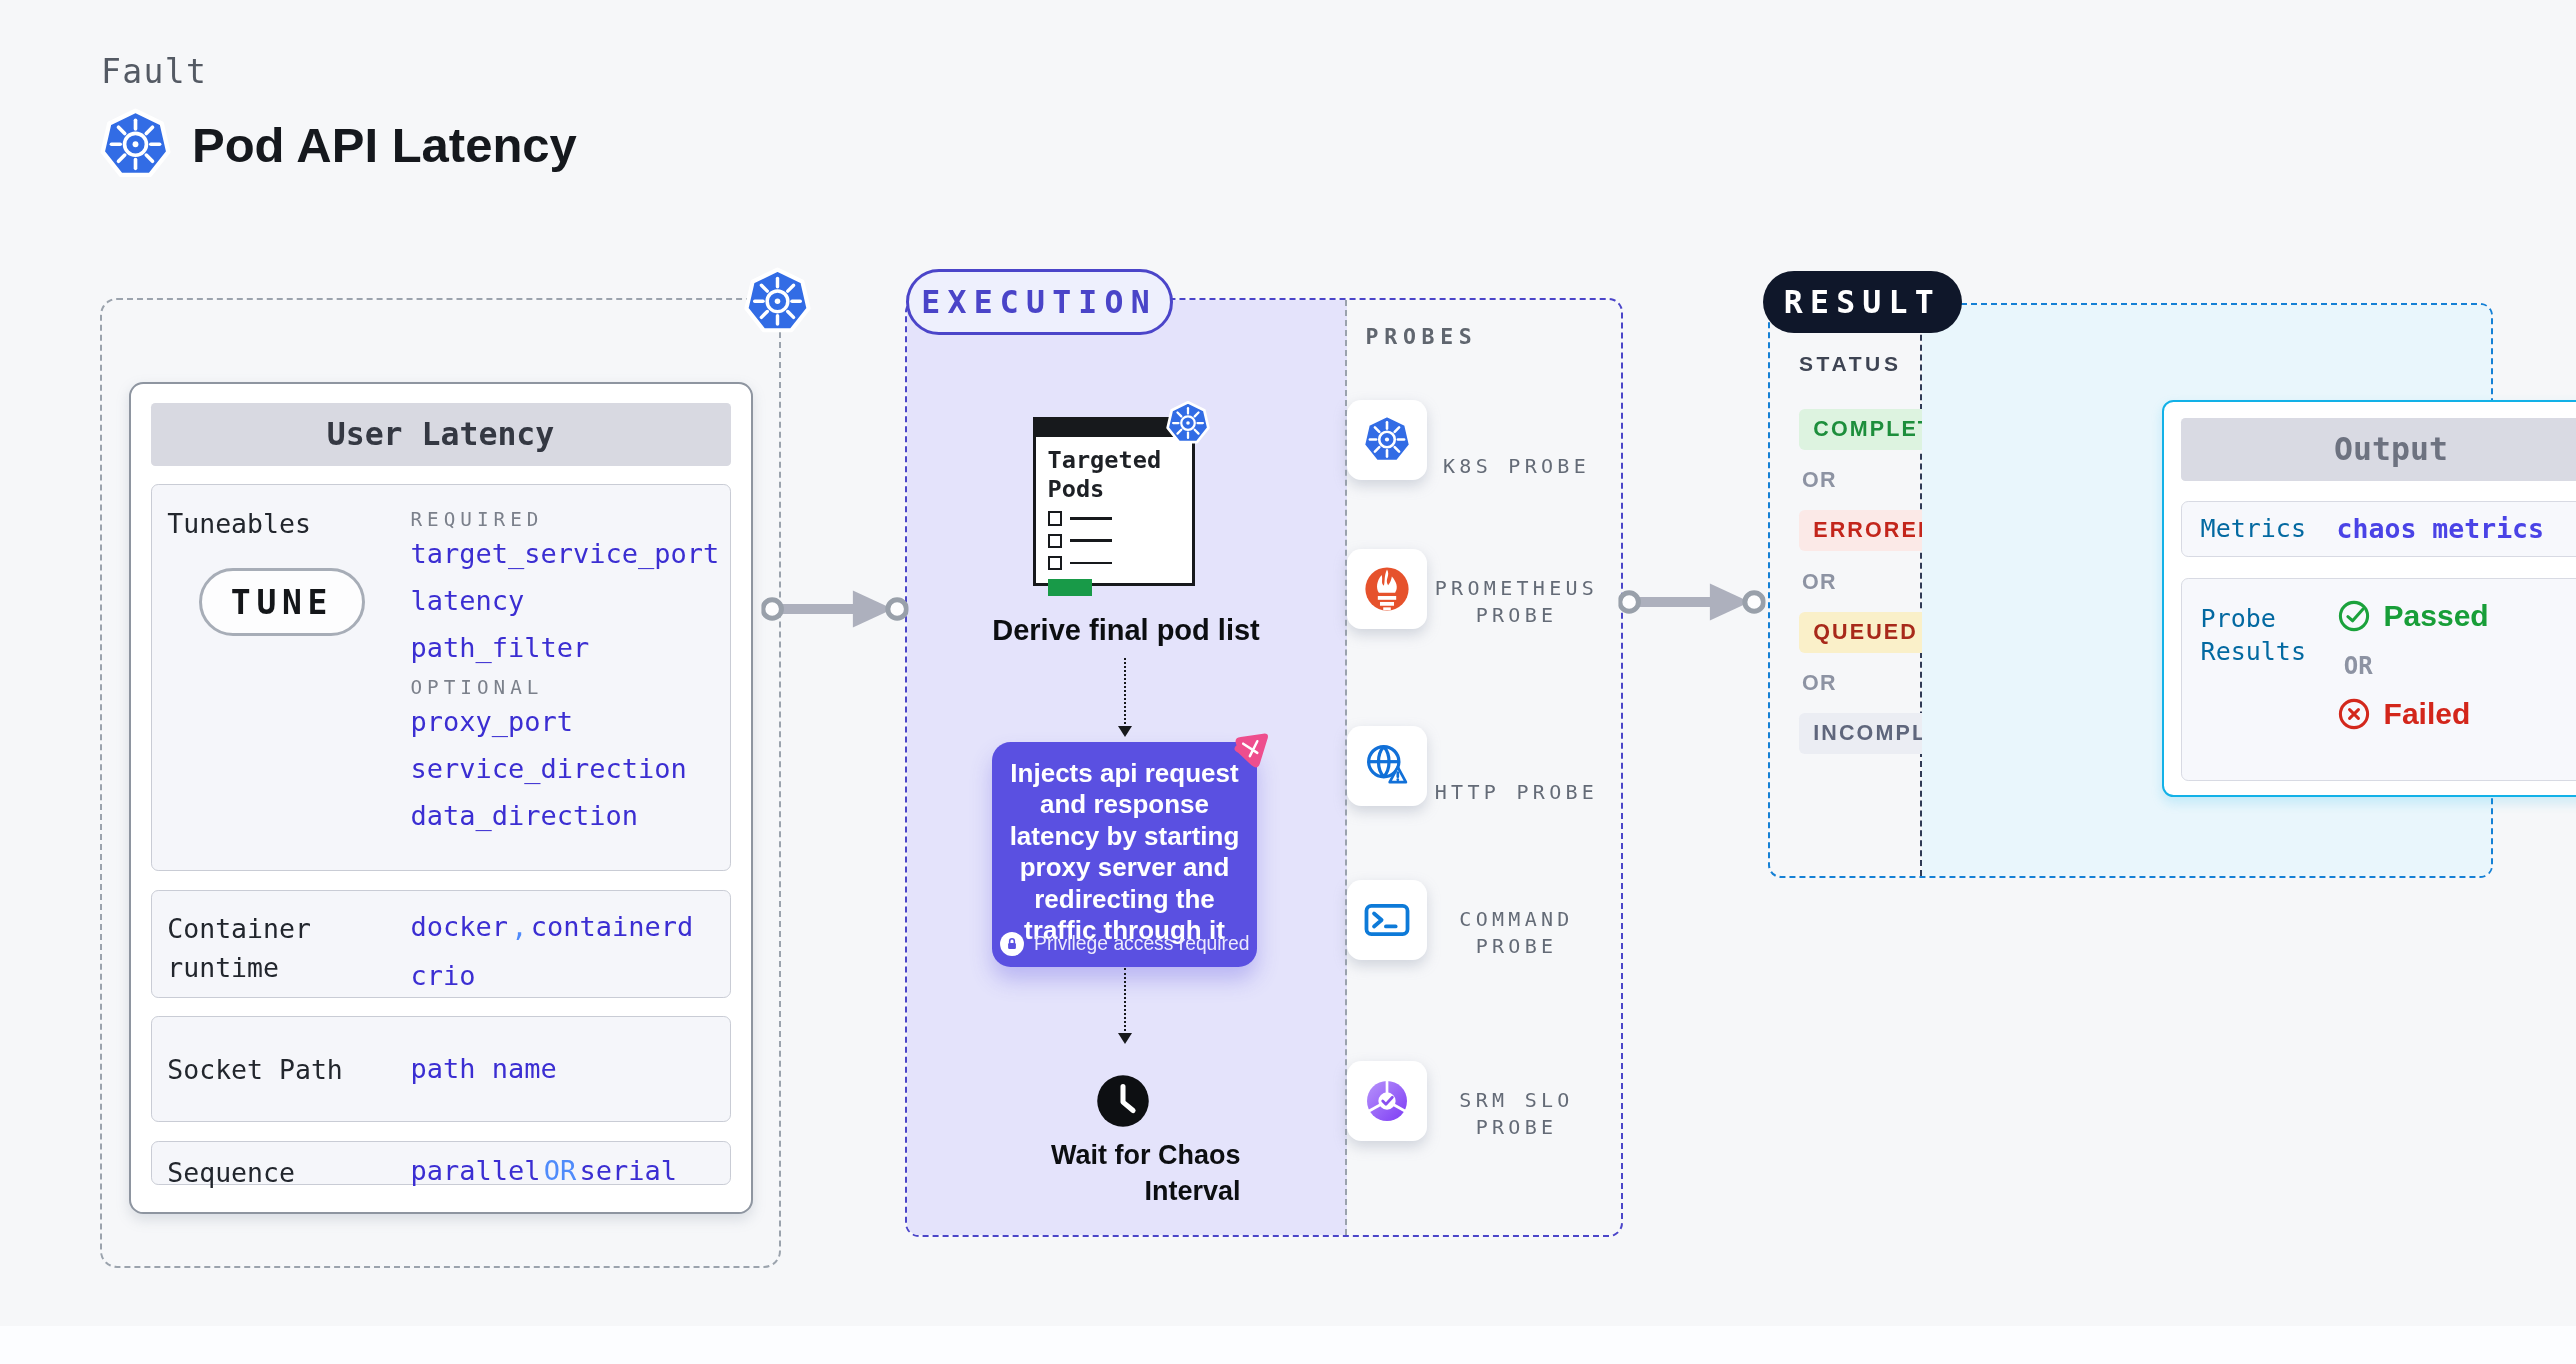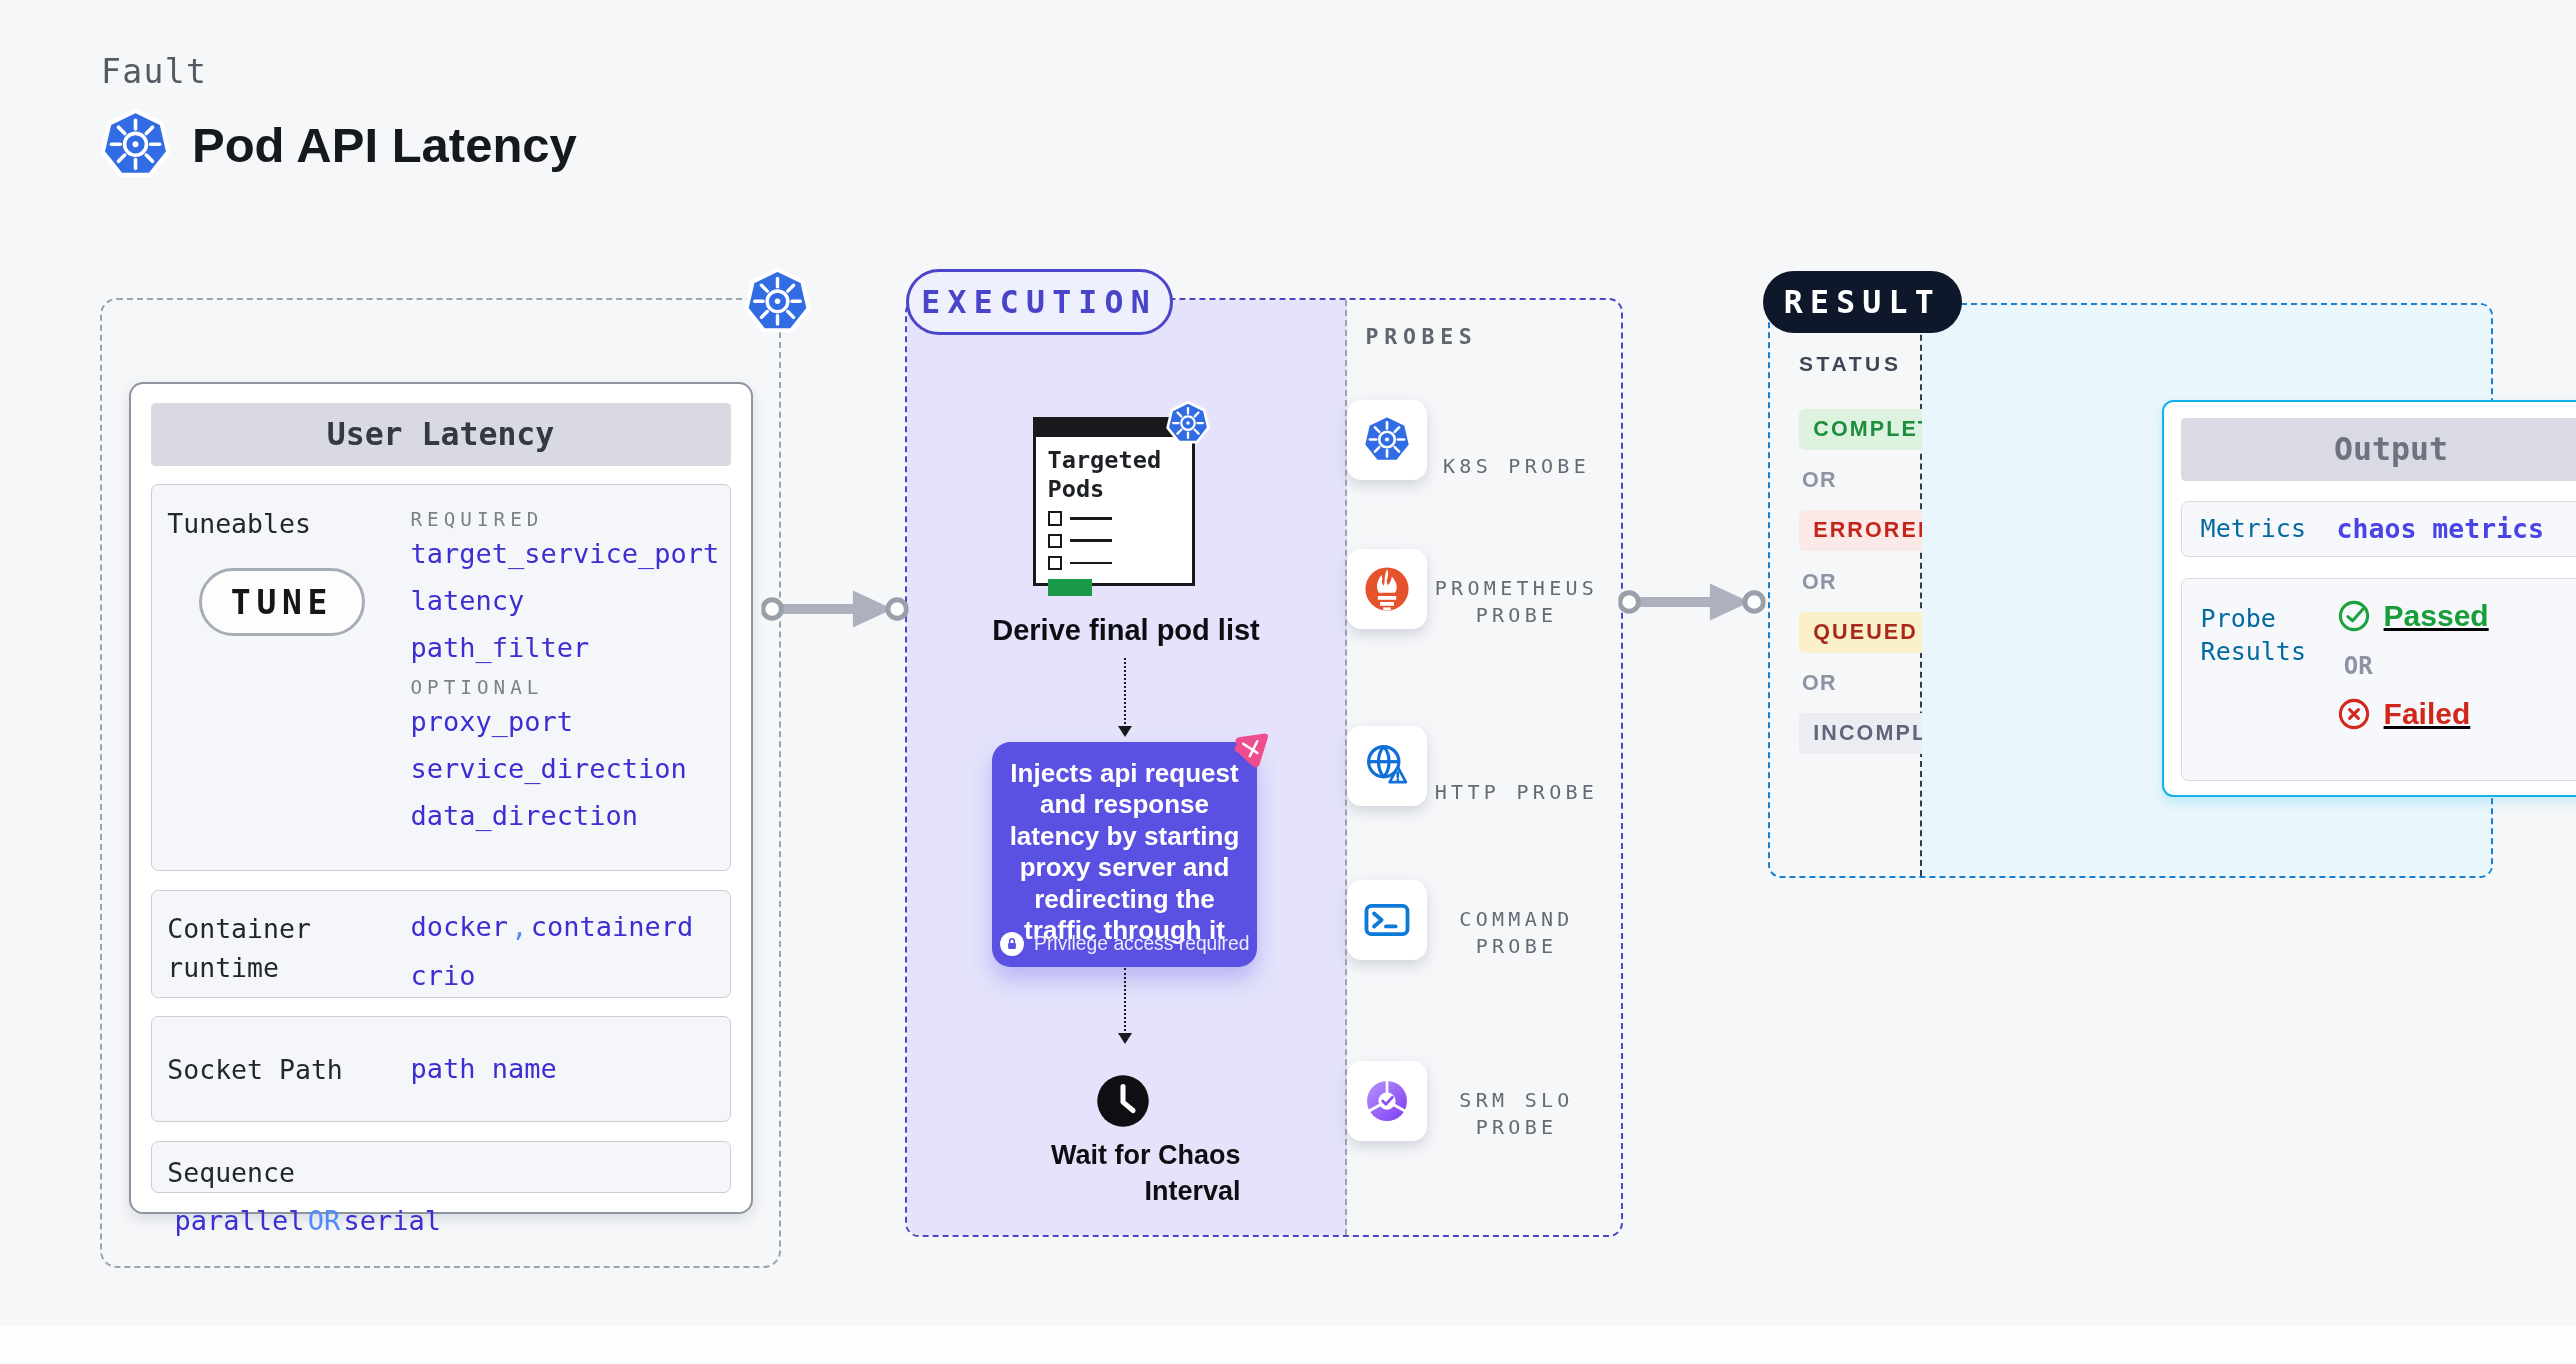--- a/index.html
+++ b/index.html
@@ -22,21 +22,21 @@
   .tune-box{position:absolute;left:100px;top:298px;width:677px;height:966px;border:2.1px dashed #9ba3ad;border-radius:17px;}
   .tune-corner-k8s{position:absolute;left:641px;top:-34px;width:69px;height:72px;z-index:6;}
   .ui-card{position:absolute;left:26.5px;top:82px;width:624px;height:832px;background:#ffffff;border:2.9px solid #8e95a0;border-radius:14.3px;padding:18.6px 20px;box-sizing:border-box;box-shadow:0 5.7px 13px rgba(120,130,150,.22);}
   .ui-header{height:63px;background:#d8d9e1;border-radius:4.3px;display:flex;align-items:center;justify-content:center;font-family:"DejaVu Sans Mono",monospace;font-weight:bold;font-size:31.5px;color:#343842;}
   .ui-row{position:relative;background:#f5f6fa;border:1.4px solid #c9ccd5;border-radius:7.2px;margin-top:18.6px;display:flex;box-sizing:border-box;}
   .ui-row-label{width:236px;padding:18.6px 0 0 15.8px;font-family:"DejaVu Sans Mono",monospace;font-size:26.5px;line-height:39px;color:#22262d;box-sizing:border-box;}
   .ui-row-values{flex:1;padding-left:23px;box-sizing:border-box;}
   .row-tuneables{height:387px;}
   .row-runtime{height:108px;}
   .row-socket{height:106px;}
-  .row-sequence{height:52px;flex-direction:column;}
+  .row-sequence{height:44px;}
   .req-label{padding-top:23px;font-size:19.3px;letter-spacing:5px;color:#7b808b;font-family:"DejaVu Sans Mono",monospace;height:21.5px;}
   .opt-label{margin-top:5.7px;font-size:19.3px;letter-spacing:5px;color:#7b808b;font-family:"DejaVu Sans Mono",monospace;height:21.5px;}
   .param{font-family:"DejaVu Sans Mono",monospace;font-size:27px;line-height:47px;color:#3b2ed2;}
   .blue-val{font-family:"DejaVu Sans Mono",monospace;font-size:27px;color:#3b2ed2;}
   .lite{color:#4f8bfb;}
   .runtime-vals{padding-top:14.3px;line-height:43px;}
   .socket-vals{padding-top:36px;}
   .sequence-vals{padding-top:13px;}
   .row-socket .ui-row-label{padding-top:33px;}
   .row-sequence .ui-row-label{padding-top:11.5px;}
@@ -94,21 +94,21 @@
   .or{margin:18.6px 0 0 2.9px;font-size:21.5px;font-weight:bold;color:#8d93a3;letter-spacing:1.4px;}
   .output-box{position:absolute;left:240px;top:95px;width:458px;height:397px;background:#ffffff;border:2.9px solid #12b1e7;border-radius:11.5px;box-sizing:border-box;padding:15.8px 17px;box-shadow:0 5.7px 11.5px rgba(18,177,231,.18);}
   .out-header{height:63px;background:#d9dae3;border-radius:4.3px;display:flex;align-items:center;justify-content:center;font-family:"DejaVu Sans Mono",monospace;font-weight:bold;font-size:31.5px;color:#6d7280;}
   .out-row{background:#f7f8fc;border:1.4px solid #d8dae3;border-radius:7.2px;box-sizing:border-box;display:flex;}
   .out-row-metrics{margin-top:20px;height:56px;align-items:center;}
   .out-row-probes{margin-top:21.5px;height:203px;}
   .out-label{margin-left:18.6px;width:136px;font-family:"DejaVu Sans Mono",monospace;font-size:25px;line-height:33px;color:#0369a1;}
   .pr-label{padding-top:23px;}
   .metrics-value{font-family:"DejaVu Sans Mono",monospace;font-size:26.5px;font-weight:bold;color:#4a43e6;}
   .pr-right{padding-top:20px;}
-  .verdict-line{display:flex;align-items:center;gap:13px;text-decoration:underline;}
+  .verdict-line{display:flex;align-items:center;gap:13px;}
   .verdict-line svg{width:34px;height:34px;}
   .verdict-text{font-size:30px;font-weight:bold;}
   .pr-or{margin:18.6px 0 0 7.2px;font-family:"DejaVu Sans Mono",monospace;font-size:24px;font-weight:bold;color:#8d93a3;}
   .failed-line{margin-top:17px;}
 
   .footer-strip{position:absolute;left:0;bottom:0;width:100%;height:39px;background:#fcfdff;}
 </style>
 </head>
 <body>
 

